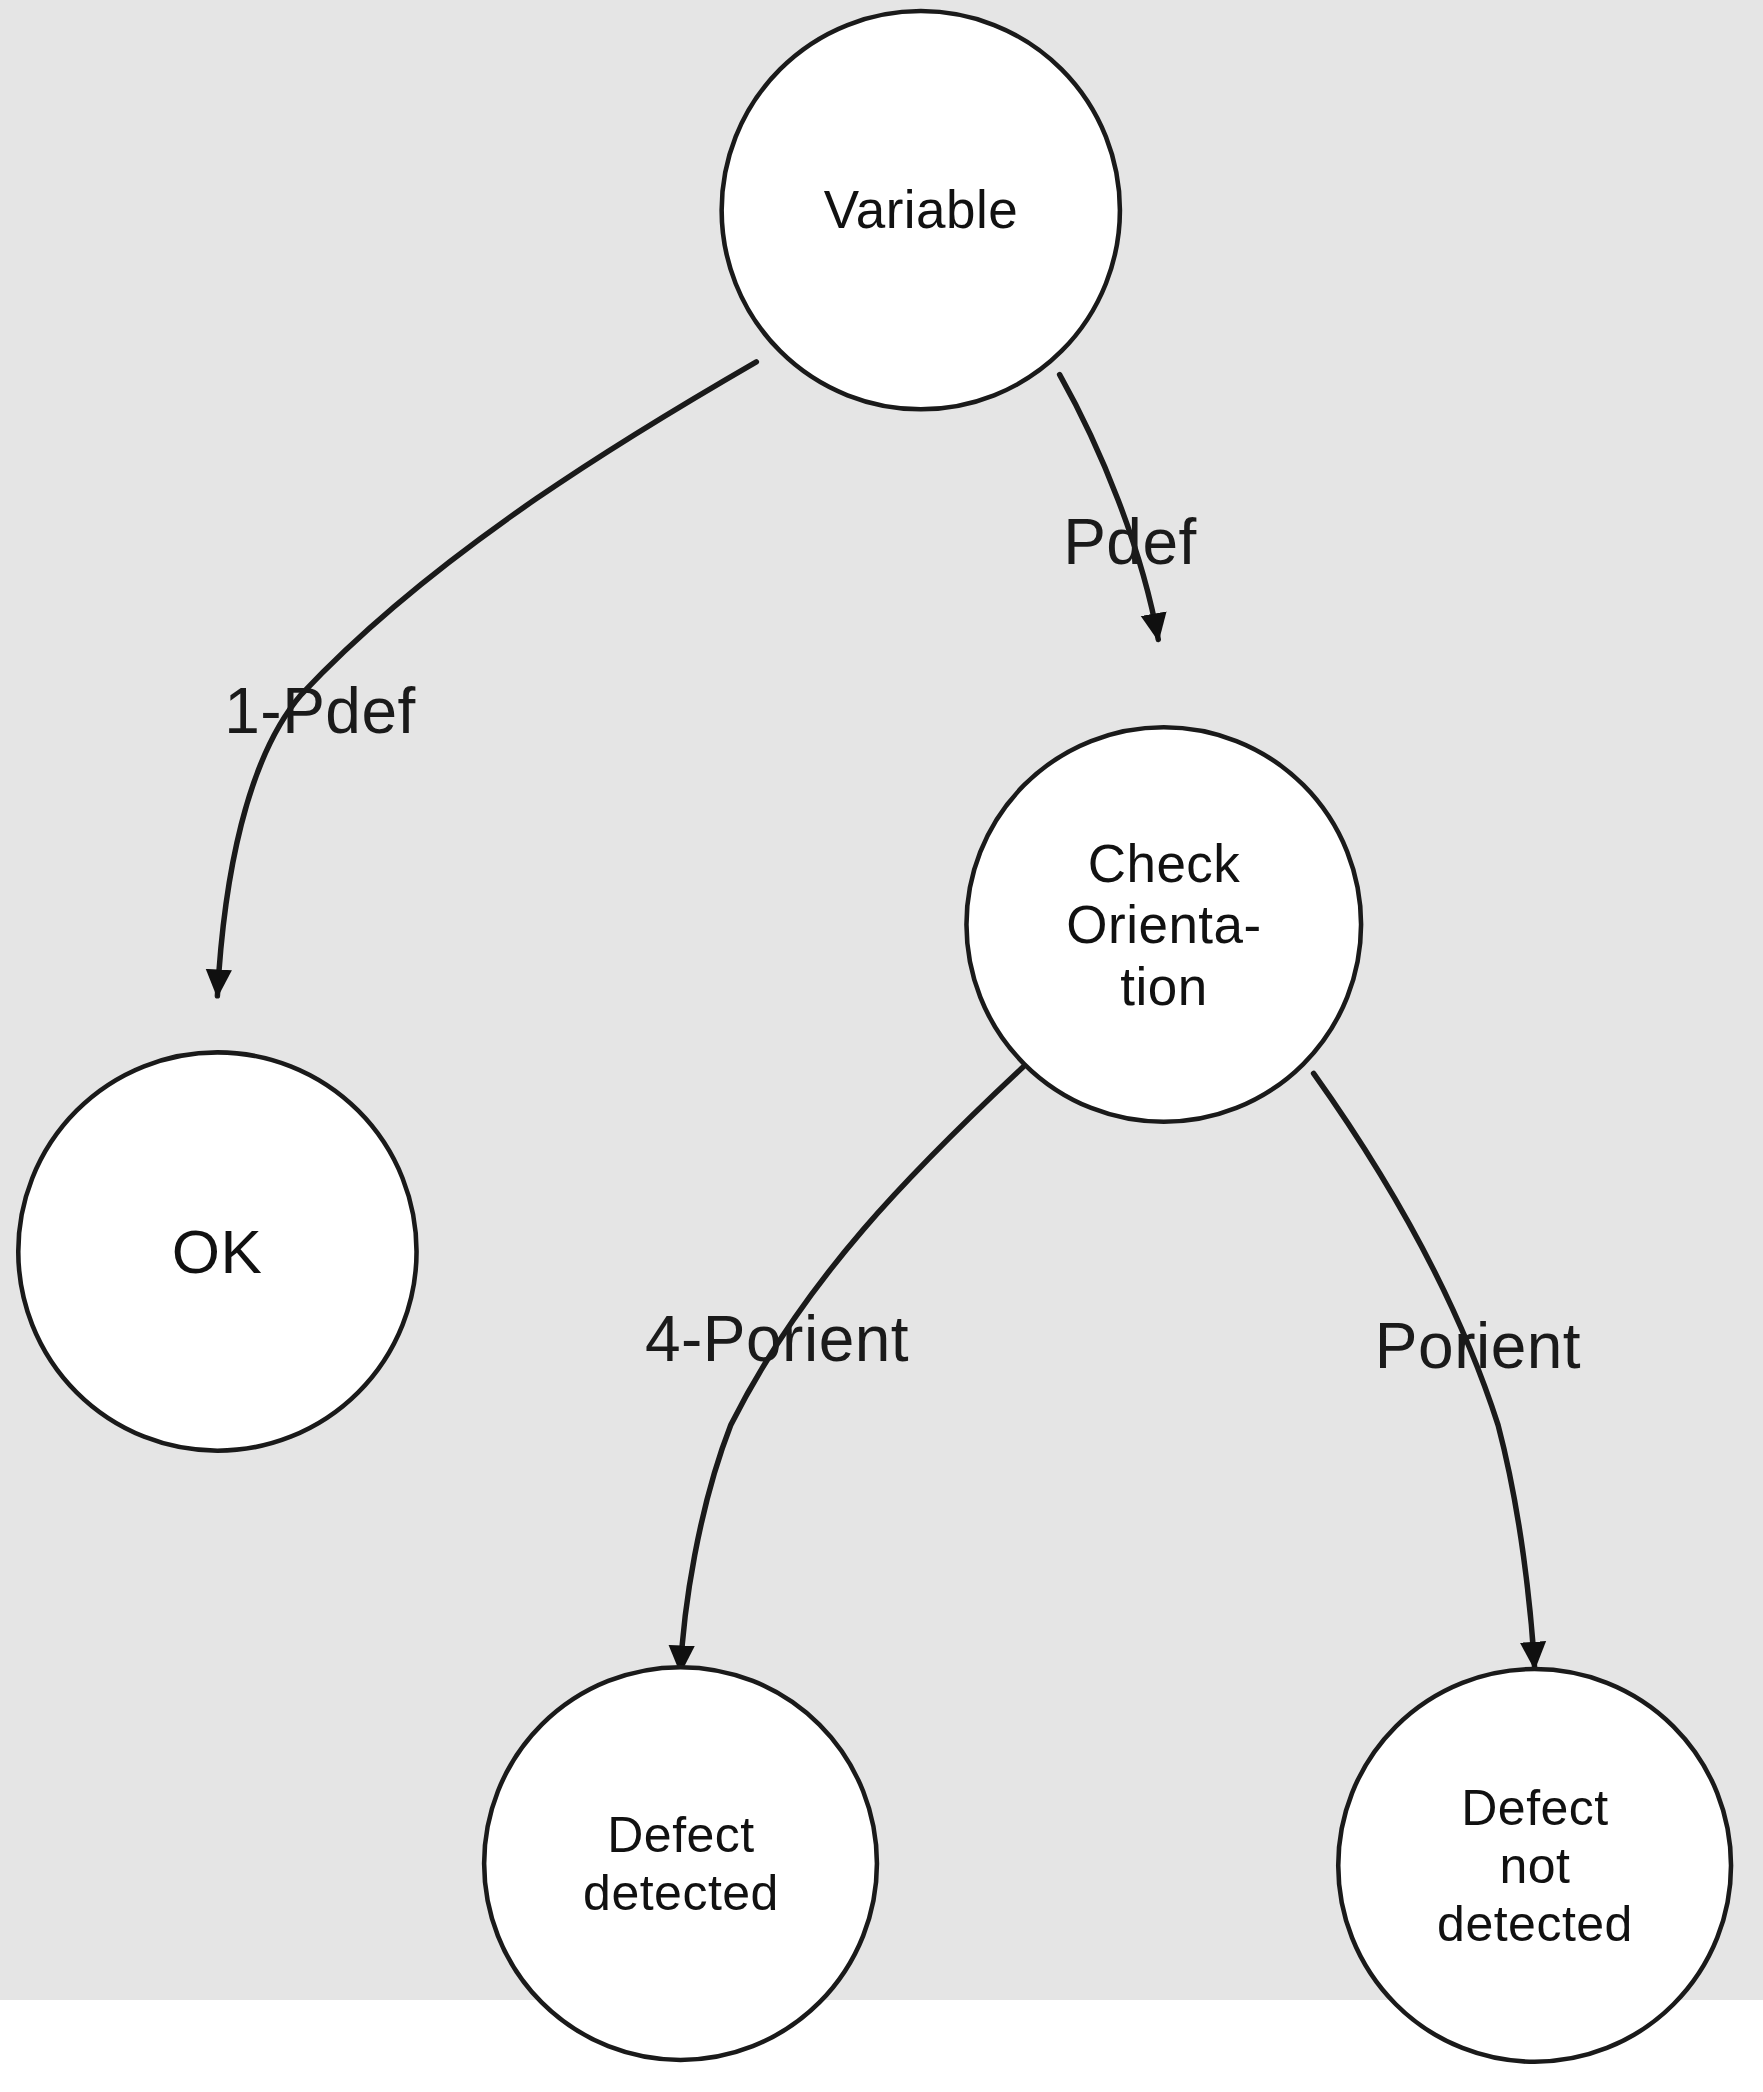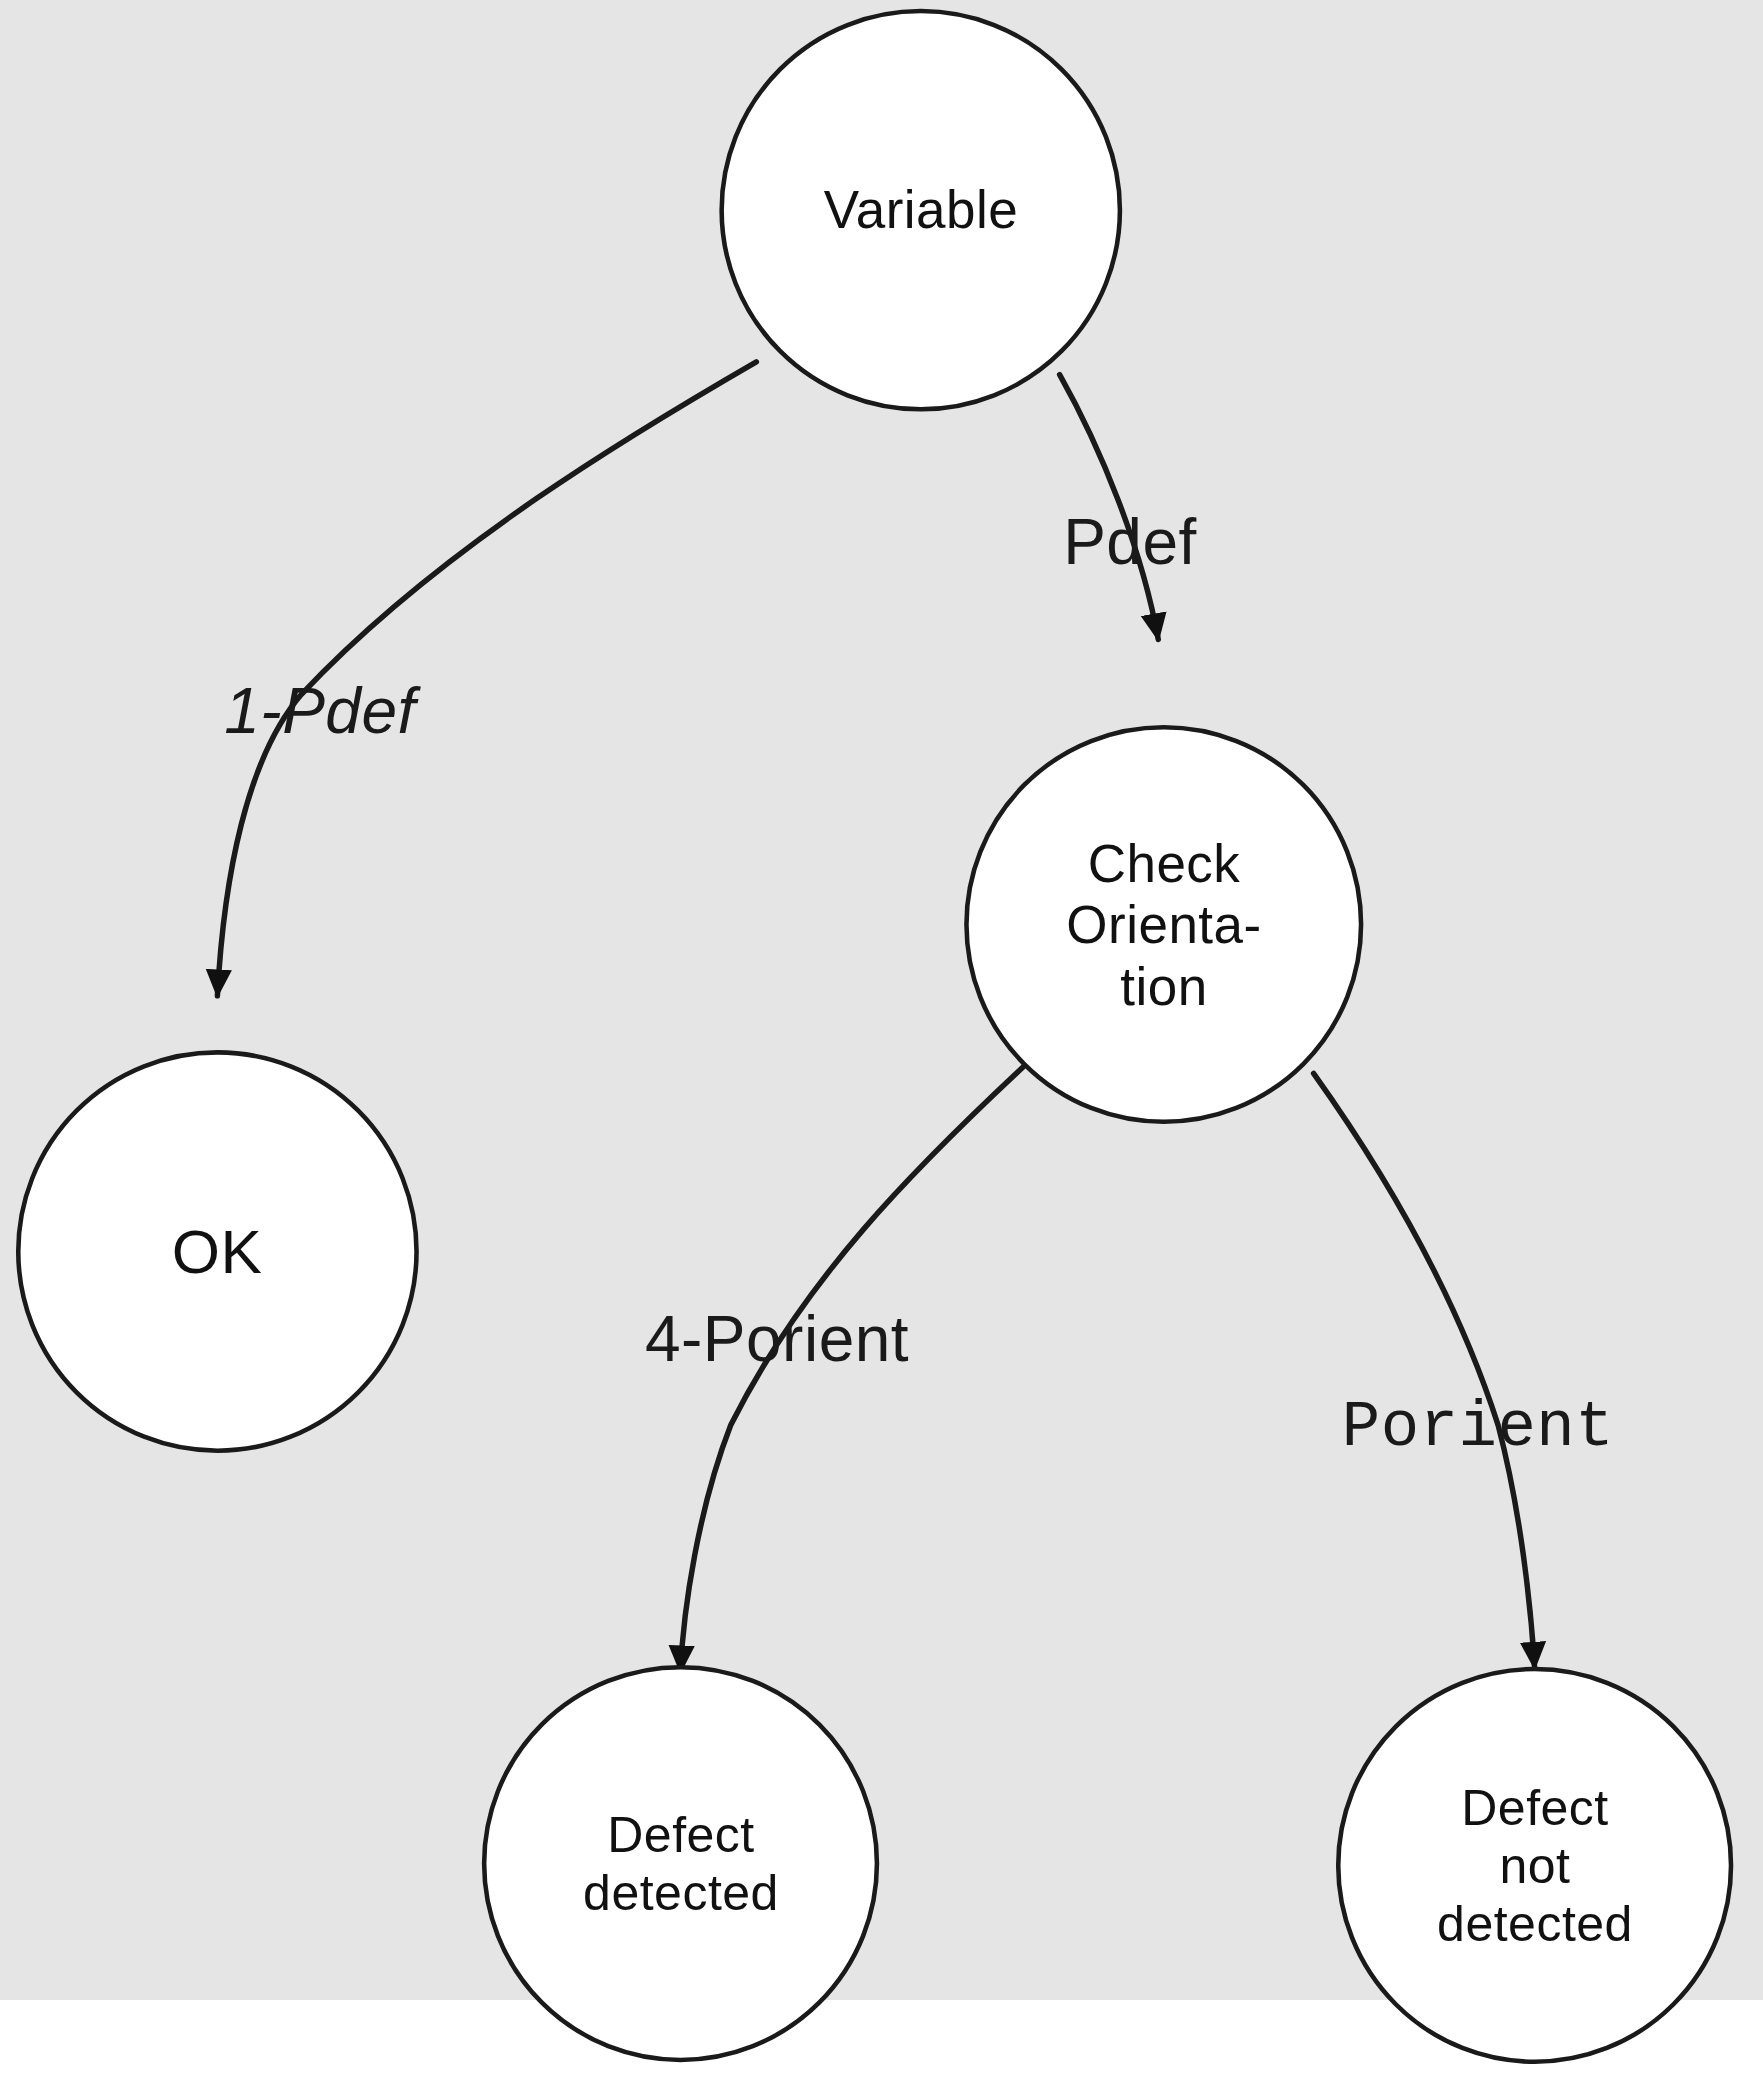--- a/index.html
+++ b/index.html
@@ -83,20 +83,20 @@
       <div class="node-label" style="left: 1164px; top: 925px; font-size: 53px; width: 367px; text-align: center;">Check
 Orienta-
 tion</div>
       <div class="node-label" style="left: 681px; top: 1864px; font-size: 50px; width: 365px;">Defect
 detected</div>
       <div class="node-label" style="left: 1535px; top: 1866px; font-size: 50px; width: 365px;">Defect
 not
 detected</div>
     </div>
   <div id="edge-labels-layer">
-      <div class="edge-label" style="left: 320px; top: 711px; font-style: italic;">1-Pdef</div>
+      <div class="edge-label" style="left: 320px; top: 711px;">1-Pdef</div>
       <div class="edge-label" style="left: 1130px; top: 542px;">Pdef</div>
       <div class="edge-label" style="left: 777px; top: 1339px;">4-Porient</div>
-      <div class="edge-label" style="left: 1478px; top: 1428px; font-family: Liberation Mono, monospace;">Porient</div>
+      <div class="edge-label" style="left: 1478px; top: 1346px;">Porient</div>
     </div>
 
 </div>
 
 
 </body></html>

